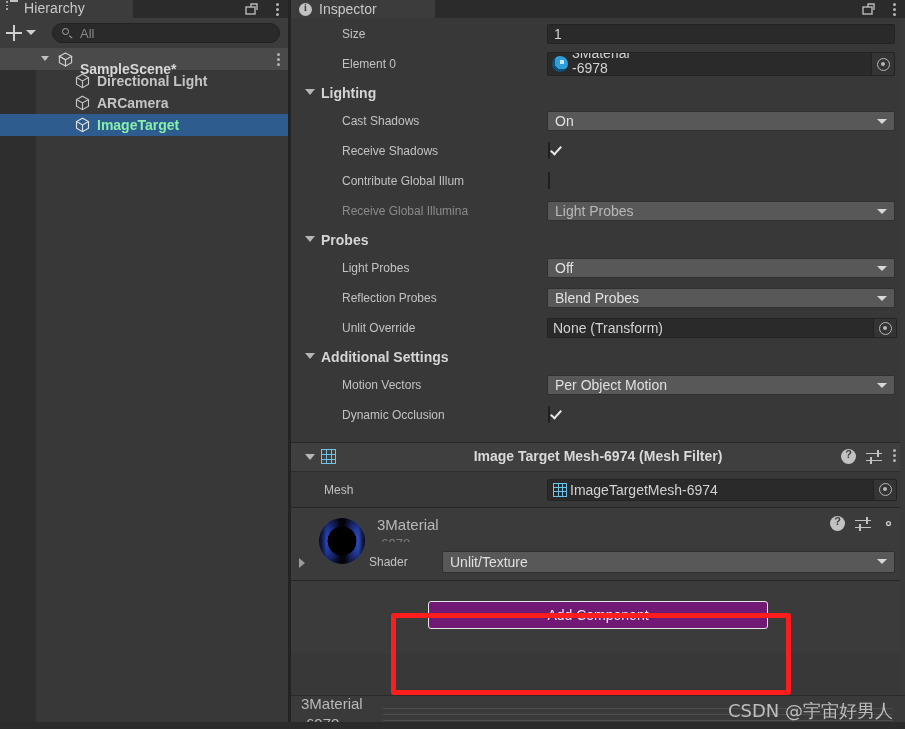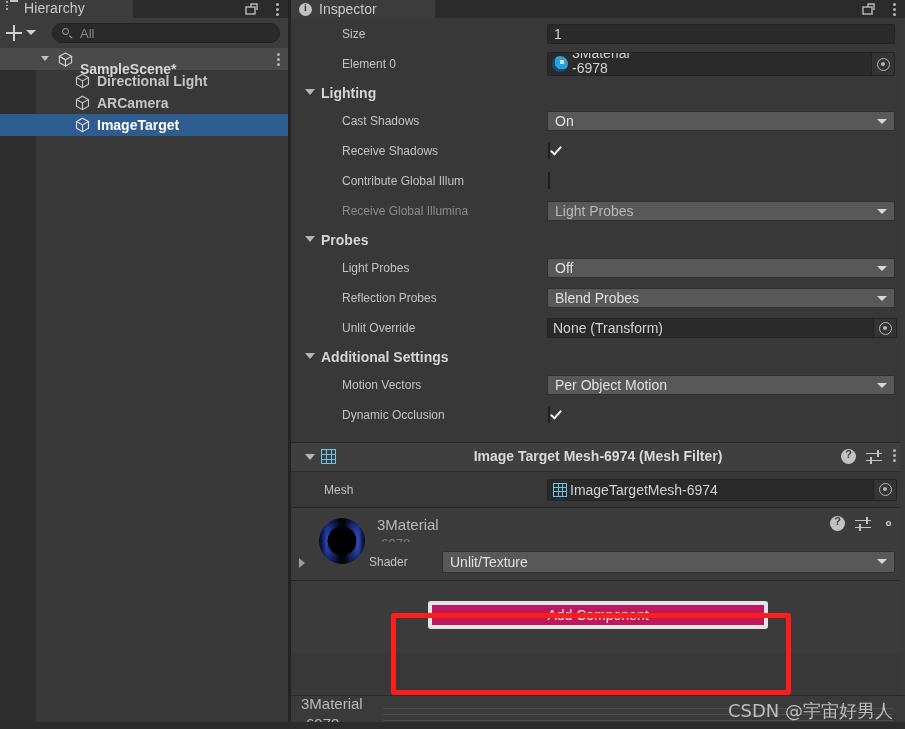--- a/index.html
+++ b/index.html
@@ -44,21 +44,21 @@
 
   .h-gutter{position:absolute;left:0;top:48px;width:36px;height:681px;background:#2e2e2e;}
   .h-tree{position:absolute;left:0;top:48px;width:288px;height:681px;}
   .h-row{position:relative;height:22px;display:flex;align-items:center;box-sizing:border-box;}
   .h-row.scene{background:#4a4a4a;}
   .h-row.sel{background:#2f5c8f;}
   .h-row .foldout{position:absolute;left:41px;top:8px;width:0;height:0;
     border-left:4.5px solid transparent;border-right:4.5px solid transparent;border-top:5px solid #c0c0c0;}
   .h-lbl{font-size:14px;font-weight:bold;}
   .h-row.scene .h-lbl{font-weight:bold;color:#d8d8d8;margin-top:19px;}
-  .h-row.sel .h-lbl{color:#ffffff;}
+  .h-row.sel .h-lbl{color:#86efac;}
   .h-kebab2{position:absolute;right:8px;top:5px;width:4px;height:12px;}
 
   .icon-scene{position:absolute;left:58px;top:4px;width:15px;height:15px;}
   .icon-cube{position:absolute;top:3px;width:15px;height:16px;}
   .lbl-scene{position:absolute;left:80px;}
   .lbl-go{position:absolute;}
 
   
   #vsplit{position:absolute;left:288px;top:0;width:3px;height:729px;background:#232323;}
 
@@ -136,22 +136,22 @@
       linear-gradient(90deg,#0d1030 0%,#2b4cc8 16%,#1b2a7a 30%,#05060f 46%,#05060f 56%,#1d2e84 70%,#3355d6 86%,#0d1030 100%);
     box-shadow:inset 0 0 12px rgba(0,0,0,.85);}
   .mat-foldout{position:absolute;left:8px;top:50px;width:0;height:0;
     border-top:5px solid transparent;border-bottom:5px solid transparent;border-left:6px solid #9a9a9a;}
   .mat-name{position:absolute;left:86px;top:8px;font-size:15px;color:#b9b9b9;}
   .mat-sub{position:absolute;left:86px;top:28px;font-size:13px;color:#7d7d7d;
     width:66px;overflow:hidden;height:6px;}
 
   
   .addwrap{position:relative;height:72px;background:#3b3b3b;border-top:1px solid #262626;}
-  .addbtn{position:absolute;left:137px;top:20px;width:340px;height:28px;background:#be185d;
-    border:4px solid #e5e5e5;border-radius:3px;display:flex;align-items:center;justify-content:center;
+  .addbtn{position:absolute;left:137px;top:20px;width:340px;height:28px;background:#701a75;
+    border:1px solid #e5e5e5;border-radius:3px;display:flex;align-items:center;justify-content:center;
     color:#e6e6e6;font-size:14px;box-sizing:border-box;}
 
   .redbox{position:absolute;left:391px;top:613px;width:400px;height:82px;
     border:5px solid #fe1d1d;border-radius:3px;box-sizing:border-box;pointer-events:none;z-index:40;}
 
   
   .footer{position:absolute;left:291px;top:695px;width:614px;height:34px;background:#3a3a3a;border-top:1px solid #2a2a2a;}
   .foot-clip{position:absolute;left:10px;top:-2px;width:80px;height:36px;overflow:hidden;
     font-size:15px;color:#b9b9b9;line-height:20px;}
   .foot-lines{position:absolute;left:92px;top:12px;right:12px;height:12px;}

